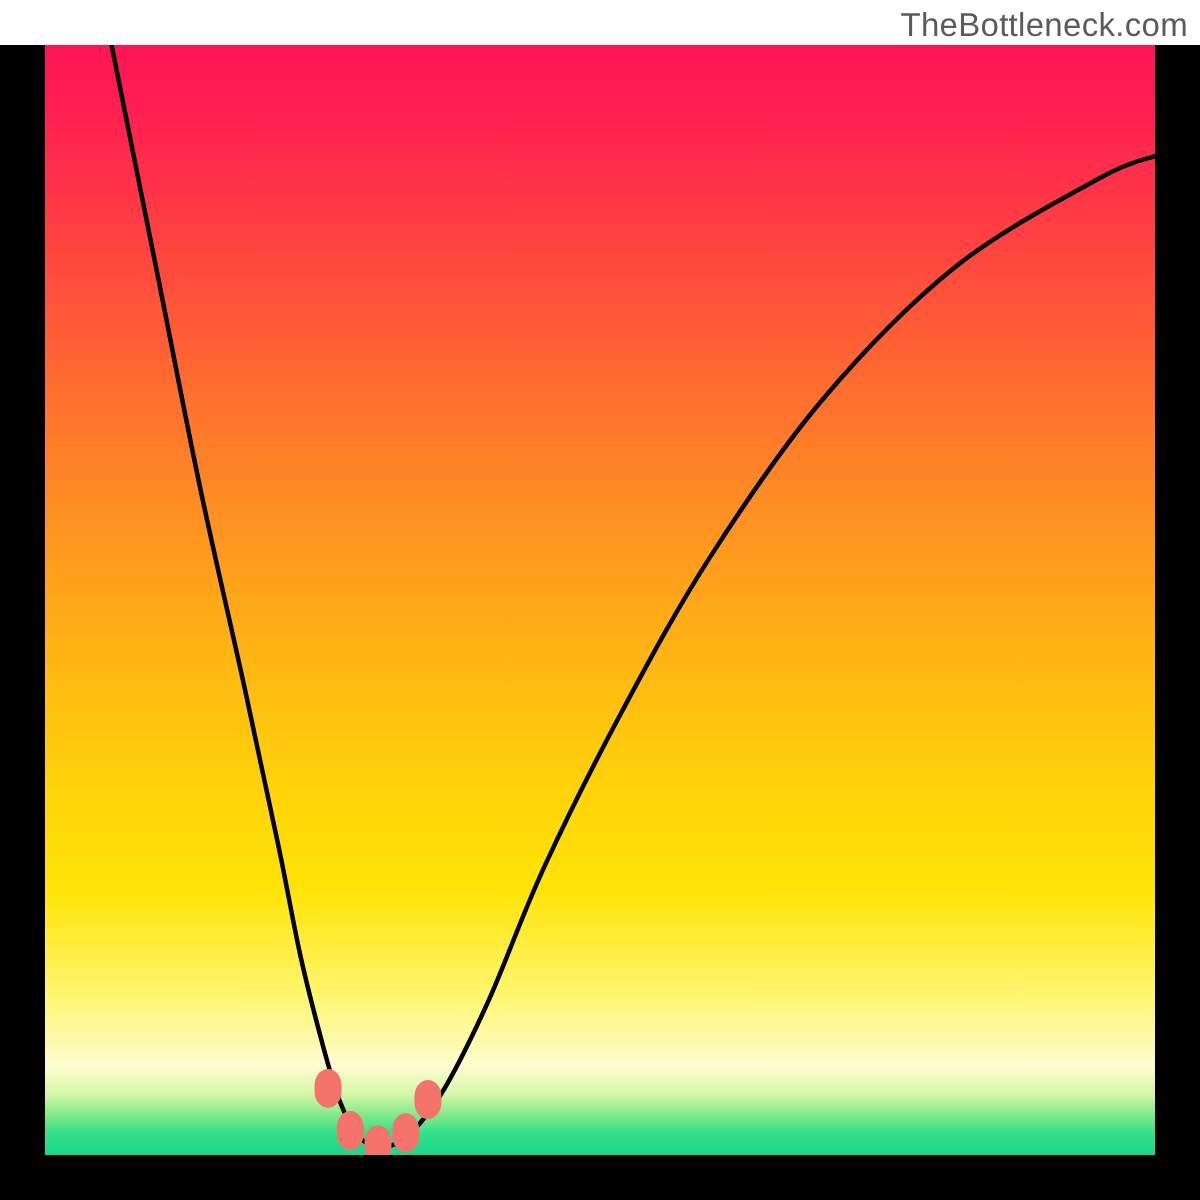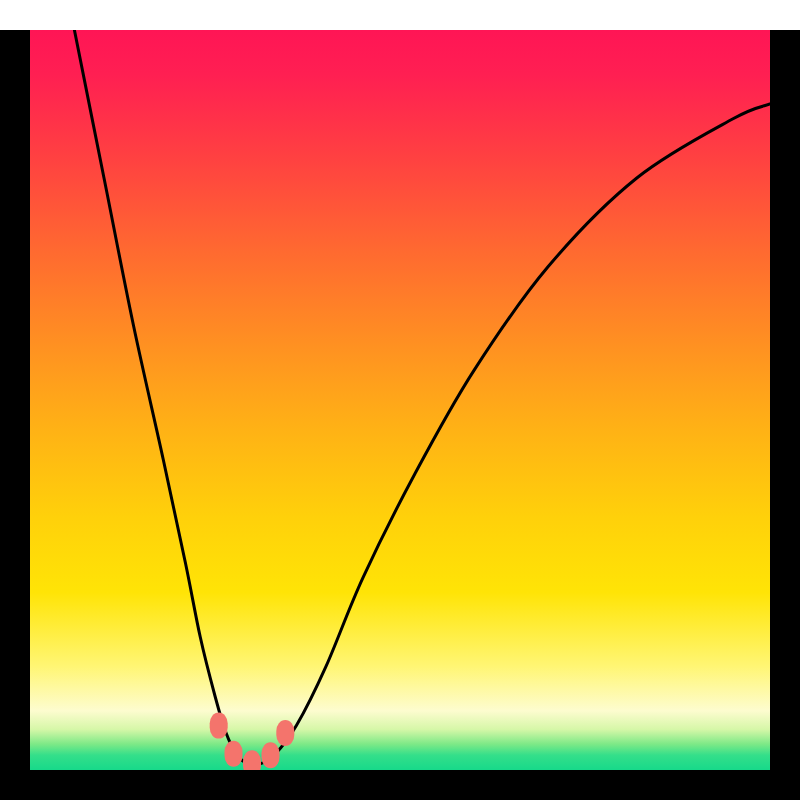--- a/index.html
+++ b/index.html
@@ -75,20 +75,21 @@
     letter-spacing: 0.2px;
     font-weight: 500;
     user-select: none;
   }
 </style>
 </head>
 <body>
 
 <div class="stage">
 
+  <div class="watermark">TheBottleneck.com</div>
 
   <div class="frame"></div>
 
   <div class="plot">
     <div class="gradient"></div>
 
     <svg class="curve" viewBox="0 0 740 740" preserveAspectRatio="none">
       <path id="curve-path" fill="none" stroke-width="3" stroke-linecap="round" stroke-linejoin="round" stroke="#000000" d="M 44.4 0.0 C 49.3 24.7, 64.1 98.7, 74.0 148.0 C 83.9 197.3, 93.7 249.1, 103.6 296.0 C 113.5 342.9, 124.6 389.7, 133.2 429.2 C 141.8 468.7, 149.2 503.2, 155.4 532.8 C 161.6 562.4, 165.3 584.6, 170.2 606.8 C 175.1 629.0, 180.7 650.0, 185.0 666.0 C 189.3 682.0, 192.4 693.1, 196.1 703.0 C 199.8 712.9, 203.5 720.0, 207.2 725.2 C 210.9 730.4, 214.6 732.6, 218.3 734.1 C 222.0 735.6, 225.1 735.6, 229.4 734.1 C 233.7 732.6, 238.0 731.6, 244.2 725.2 C 250.4 718.8, 257.8 710.4, 266.4 695.6 C 275.0 680.8, 284.9 661.1, 296.0 636.4 C 307.1 611.7, 318.2 579.7, 333.0 547.6 C 347.8 515.5, 366.3 478.5, 384.8 444.0 C 403.3 409.5, 421.8 374.9, 444.0 340.4 C 466.2 305.9, 490.9 268.9, 518.0 236.8 C 545.1 204.7, 576.0 172.7, 606.8 148.0 C 637.6 123.3, 680.8 101.1, 703.0 88.8 C 725.2 76.5, 733.8 76.5, 740.0 74.0"></path>
       <g id="markers">
           <rect x="179.7" y="682.6" width="18" height="26" rx="9" ry="11" fill="#f4746c"></rect>

